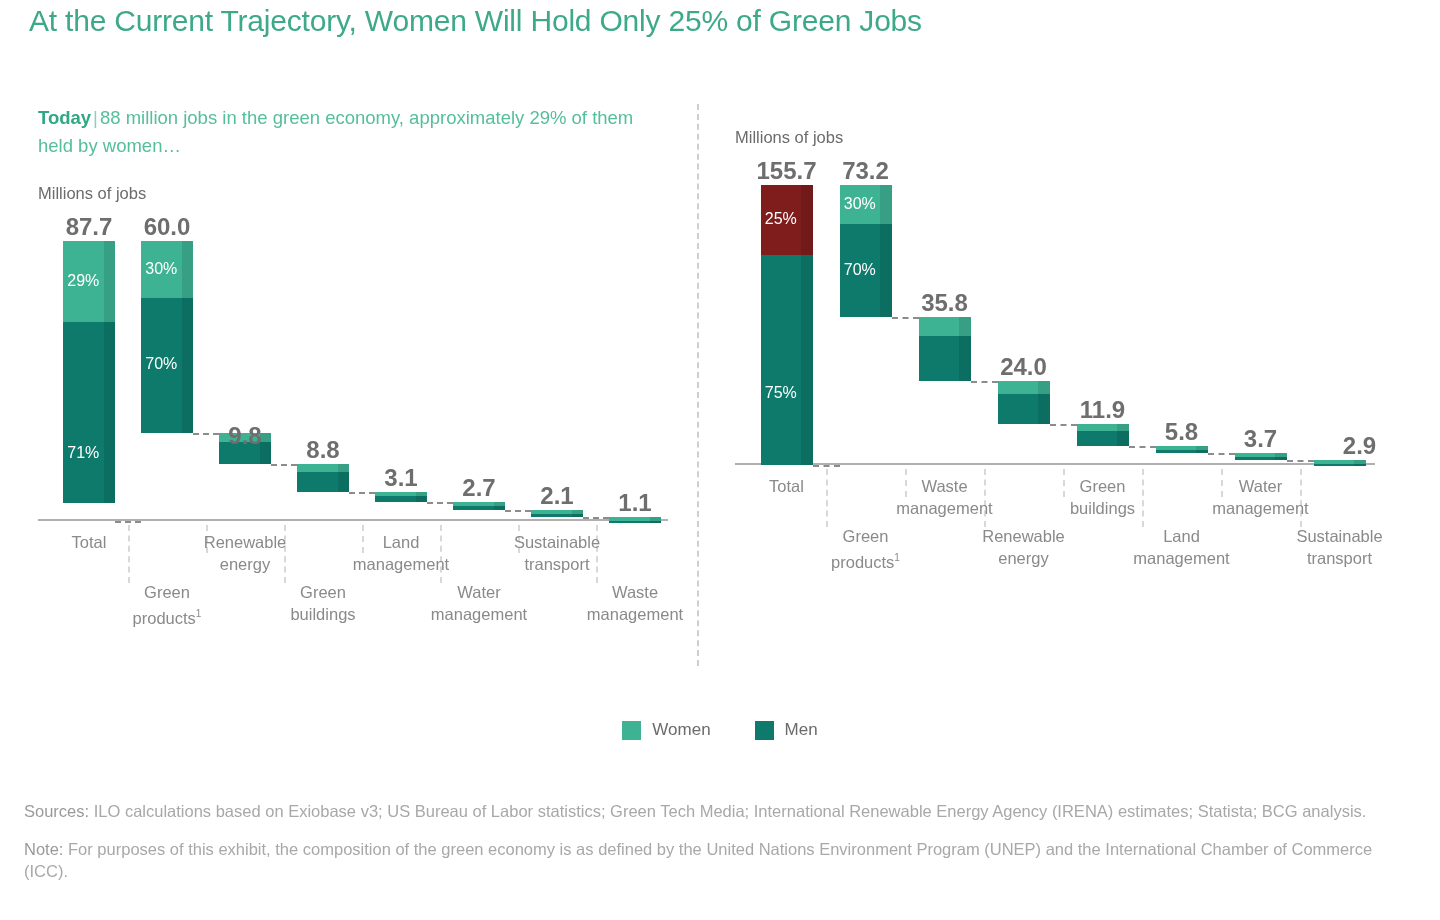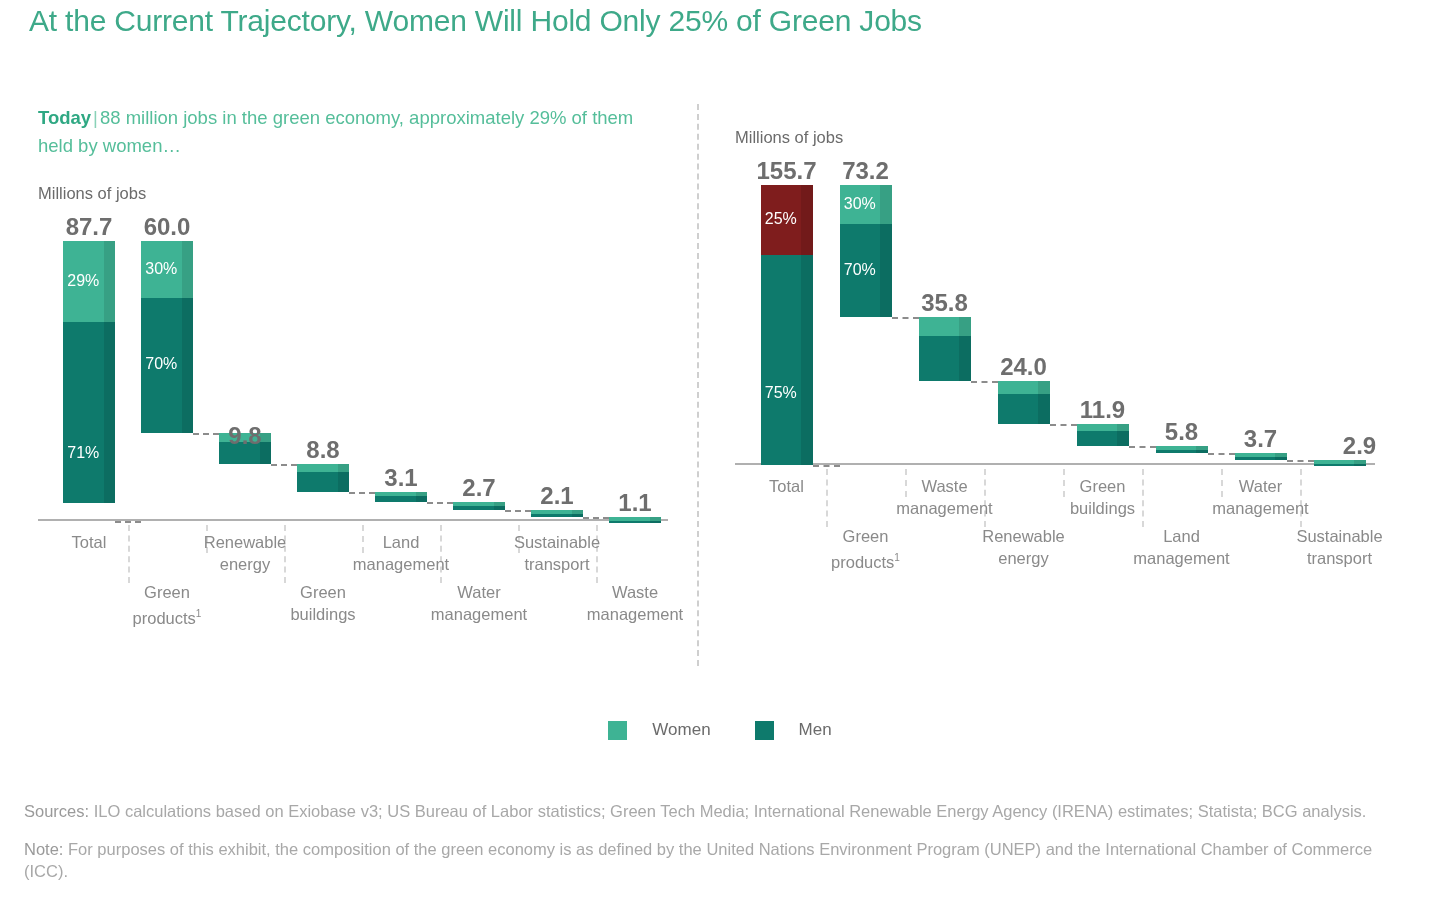--- a/index.html
+++ b/index.html
@@ -126,21 +126,21 @@
 
   
   #legend {
     position: absolute;
     left: 0; right: 0; top: 720px;
     display: flex;
     justify-content: center;
     gap: 44px;
     align-items: center;
   }
-  .legend-item { display: flex; align-items: center; gap: 25px; }
+  .legend-item { display: flex; align-items: center; gap: 11px; }
   .legend-swatch { width: 19px; height: 19px; }
   .legend-text { font-size: 17px; color: #6b6b6b; }
 
   
   #footer {
     position: absolute;
     left: 24px; top: 800px;
     width: 1390px;
   }
   .foot-line {

